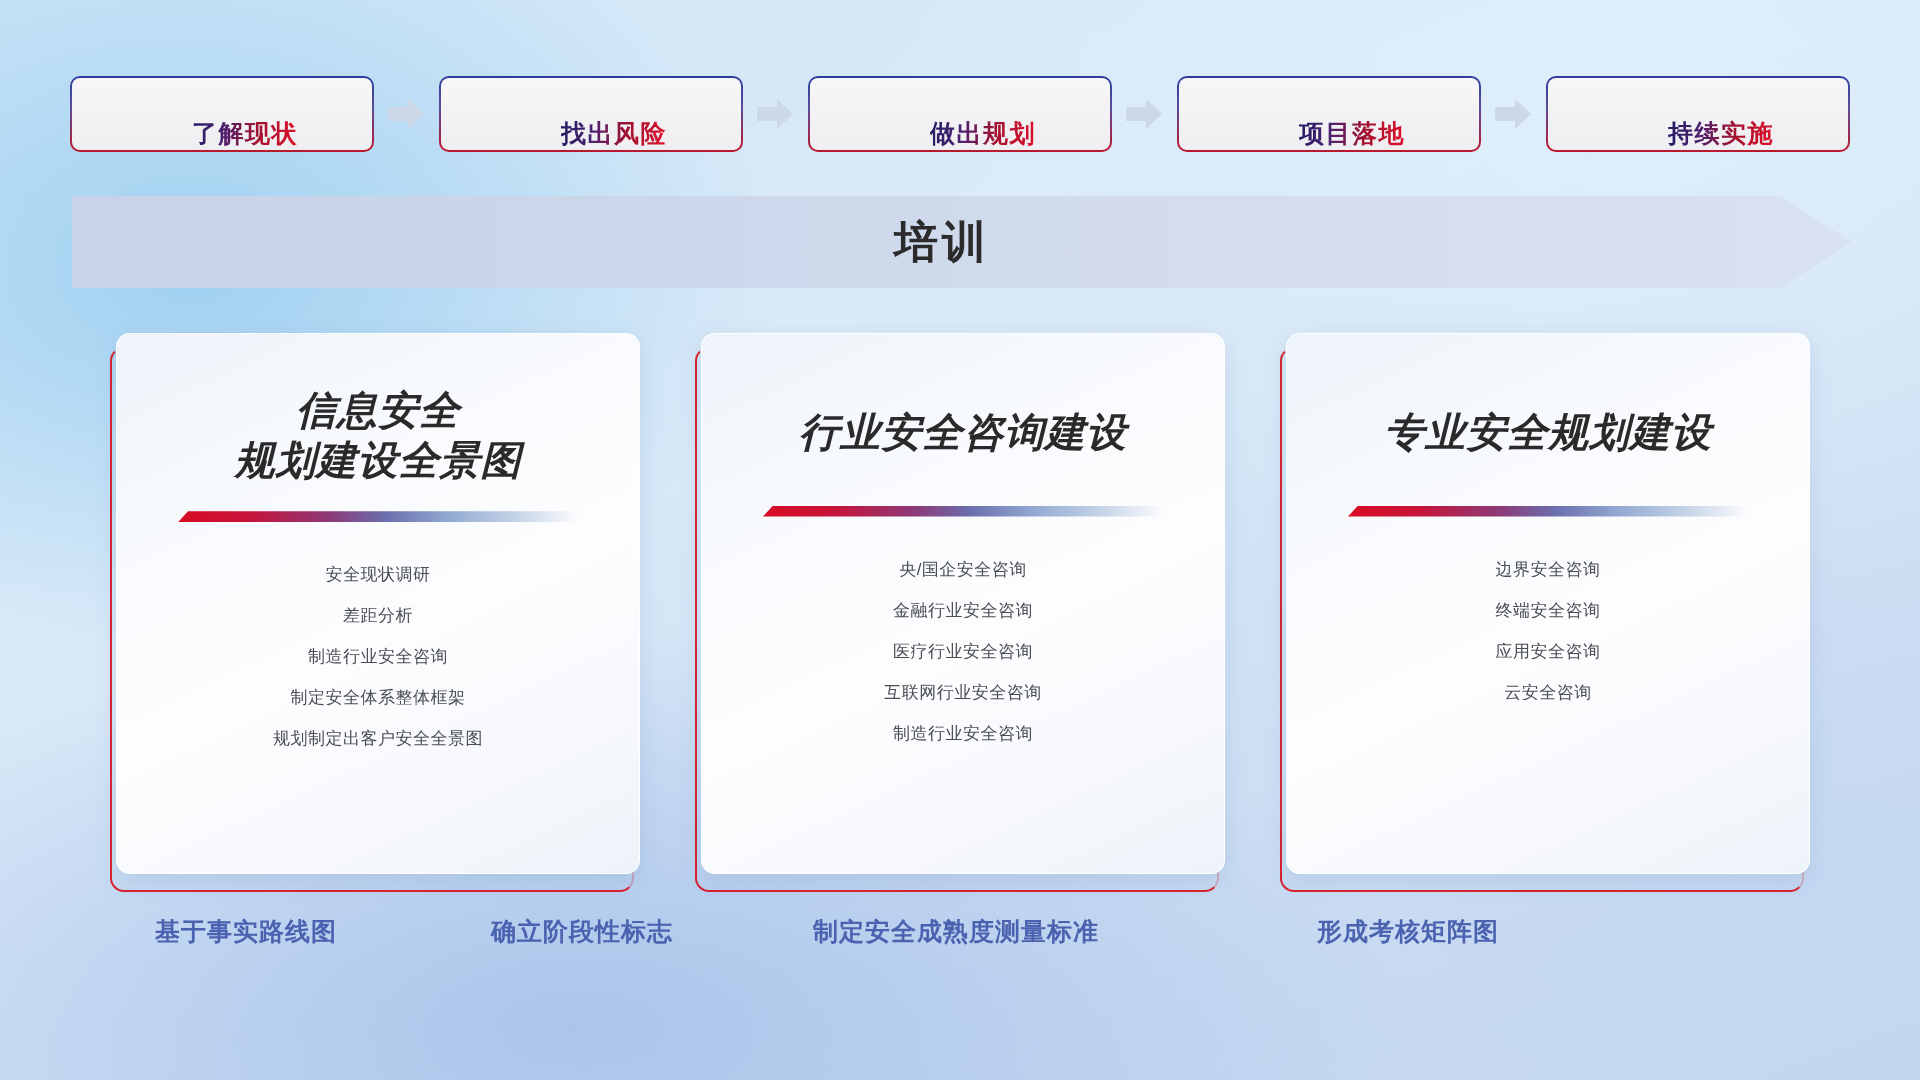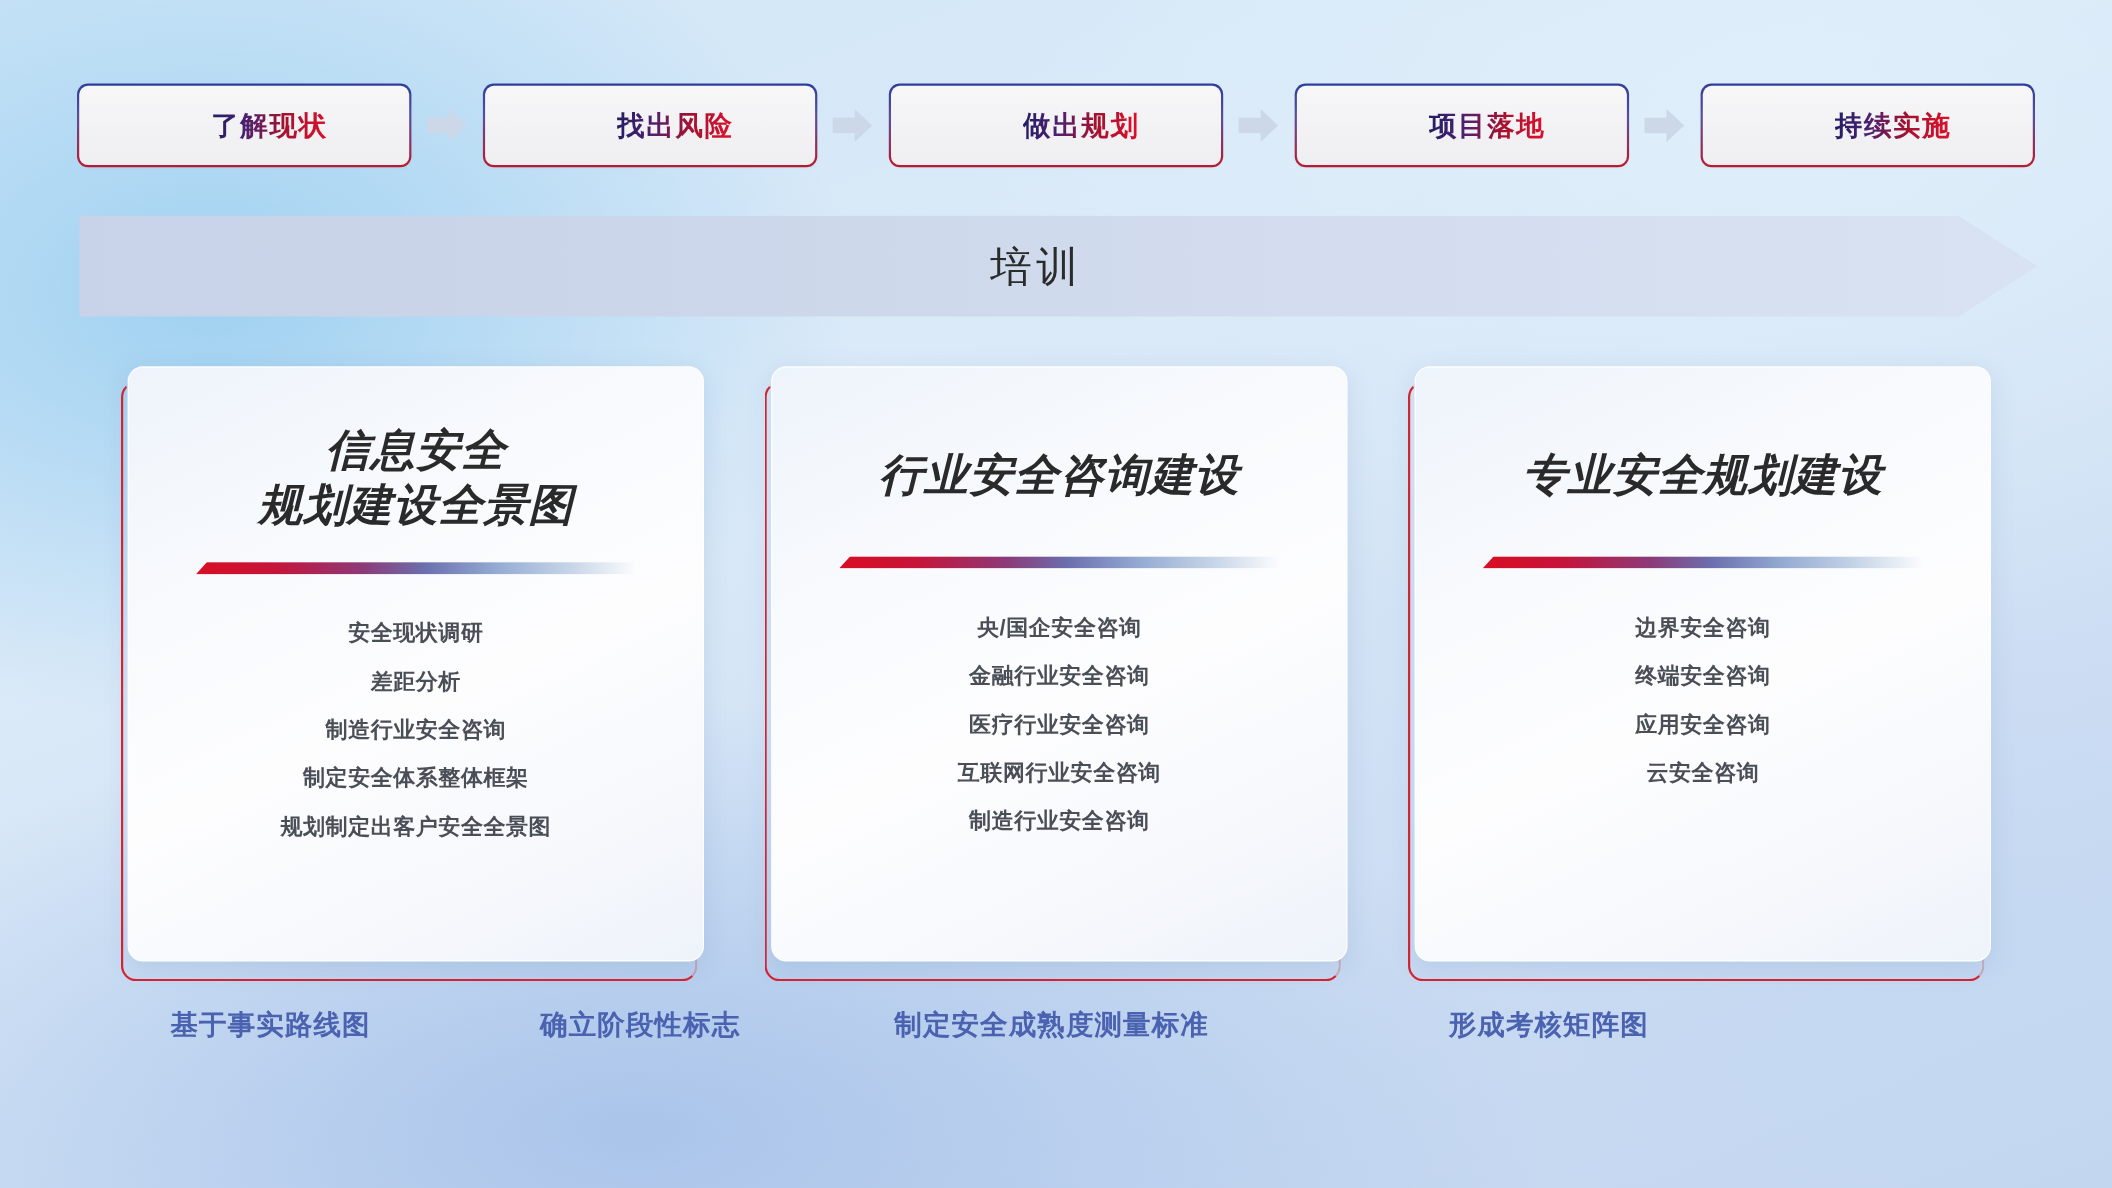--- a/index.html
+++ b/index.html
@@ -22,21 +22,21 @@
   .steps {
     position:absolute; top:78px; left:72px;
     width:1776px; height:72px;
     display:flex; align-items:center; justify-content:space-between;
   }
   .step-box {
     position:relative;
     width:300px; height:72px;
     border-radius:8px;
     background:linear-gradient(180deg,#f7f7f8 0%,#f2f2f4 55%,#efeff1 100%);
-    display:flex; align-items:center; justify-content:center;
+    display:flex; align-items:flex-end; justify-content:center;
     box-shadow:0 1px 3px rgba(80,110,150,0.12);
     padding-left:46px;
   }
   .step-box::before {
     content:"";
     position:absolute; inset:-2px;
     border-radius:10px;
     background:linear-gradient(180deg,#2d3d9e 0%,#5a4f9c 40%,#c41327 100%);
     z-index:-1;
   }
@@ -64,21 +64,21 @@
 
   
   .banner {
     position:absolute; top:196px; left:72px;
     width:1780px; height:92px;
     background:linear-gradient(90deg,#c8d2e8 0%,#ccd6ea 30%,#d2dcee 60%,#d8e2f2 100%);
     clip-path:polygon(0 0, calc(100% - 72px) 0, 100% 50%, calc(100% - 72px) 100%, 0 100%);
     display:flex; align-items:center; justify-content:center;
   }
   .banner-title {
-    font-size:38px; font-weight:400; color:#2b2b2b; letter-spacing:4px;
+    font-size:44px; font-weight:700; color:#2b2b2b; letter-spacing:4px;
     margin-right:40px;
   }
 
   
   .cards {
     position:absolute; top:333px; left:110px;
     width:1700px; height:560px;
     display:flex; justify-content:space-between;
   }
   .card-wrap { position:relative; width:530px; height:545px; }
@@ -106,21 +106,21 @@
   }
   .card-divider {
     margin-top:26px;
     width:400px; height:11px;
     background:linear-gradient(90deg,#d90d24 0%,#c6143a 18%,#8c3a78 38%,#6b6fae 52%,#93aad2 68%,#c3d2e6 84%,rgba(222,232,244,0) 100%);
     clip-path:polygon(10px 0, 100% 0, 100% 100%, 0 100%);
   }
   .card-list { margin-top:32px; width:100%; }
   .card-list li {
     list-style:none; text-align:center;
-    font-size:20px; color:#4a4e57; font-weight:700;
+    font-size:17px; color:#4a4e57; font-weight:400;
     line-height:1.0; padding:12px 0; letter-spacing:0.5px;
   }
   .card-1 .card-title { margin-top:4px; }
   .card-2 .card-title, .card-3 .card-title { margin-top:26px; }
   .card-2 .card-divider, .card-3 .card-divider { margin-top:48px; }
 
   
   .bottom {
     position:absolute; top:915px; left:0; width:1920px; height:50px;margin-left:25px;
   }

